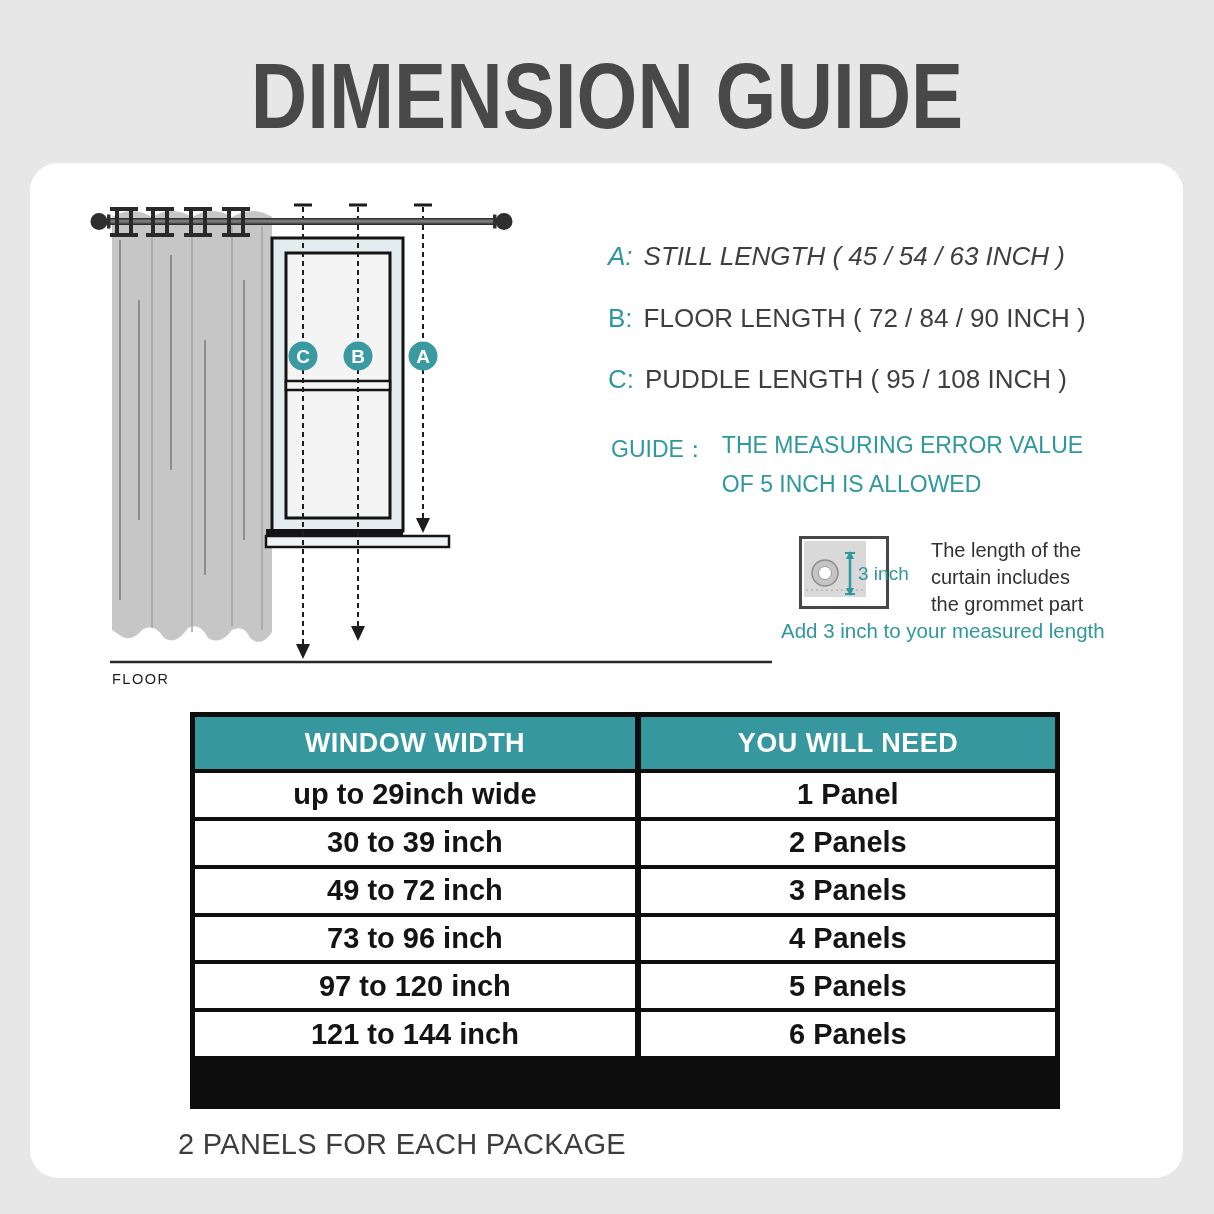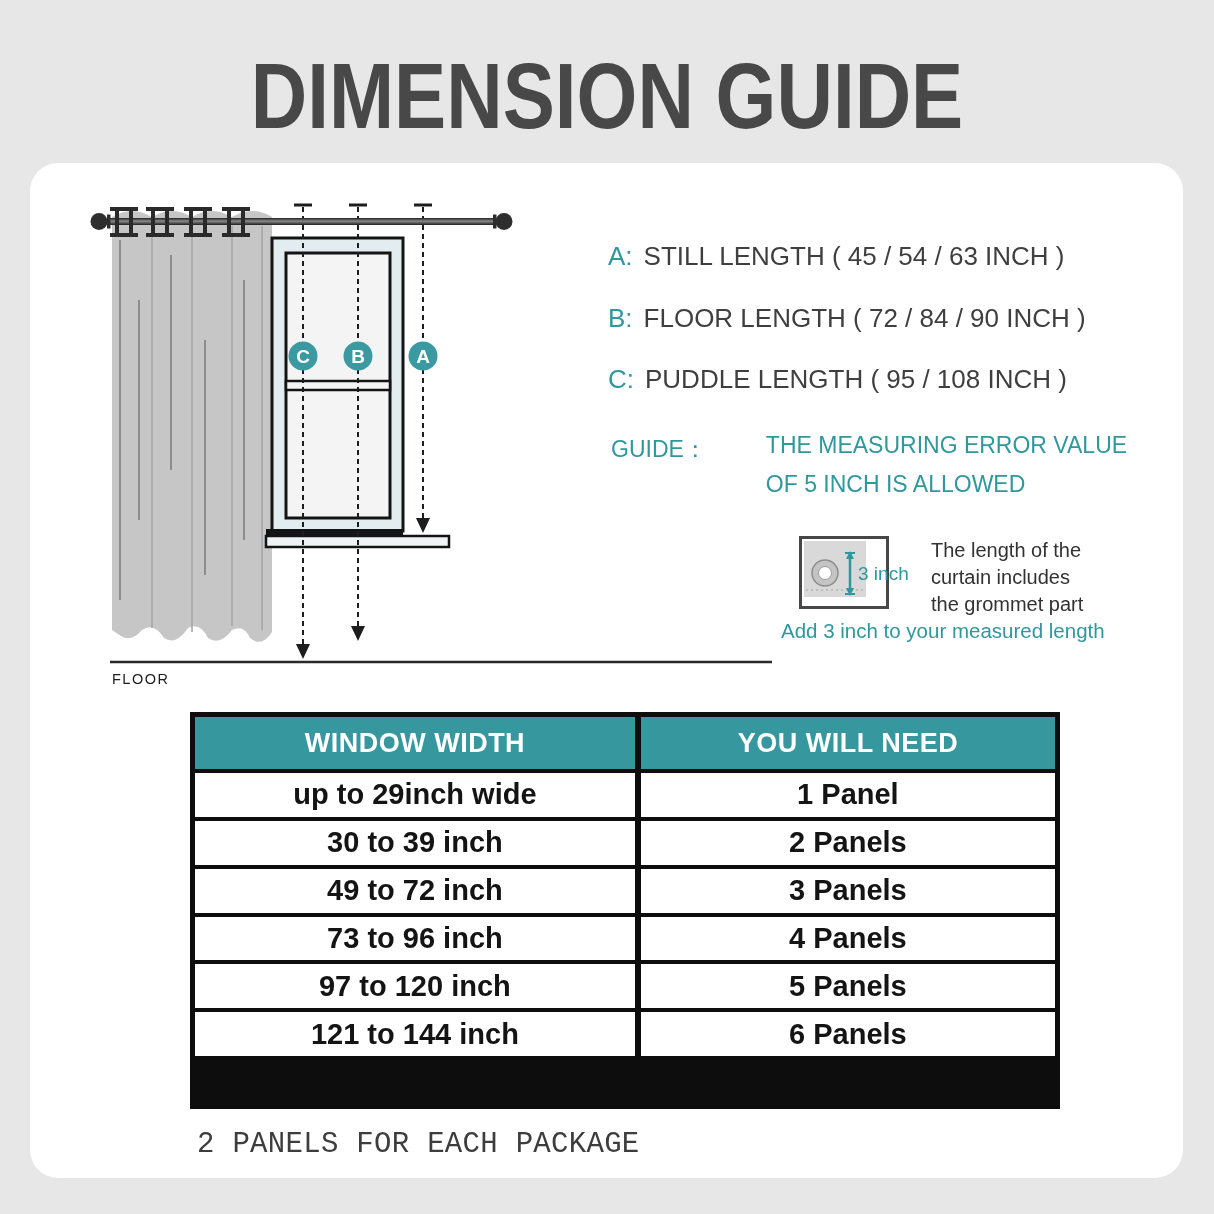--- a/index.html
+++ b/index.html
@@ -32,30 +32,30 @@
   }
 
   .illustration{position:absolute;left:60px;top:180px;}
 
   
   .spec{
     position:absolute;left:608px;
     font-size:26px;color:var(--dark);white-space:nowrap;
   }
   .spec .key{color:var(--teal);margin-right:11px;}
-  .spec-a{top:241px;}
+  .spec-a{top:241px;font-style:italic;}
   .spec-b{top:303px;}
   .spec-c{top:364px;}
 
   .note{
     position:absolute;left:611px;top:434px;
     display:flex;gap:15px;
     color:var(--teal);font-size:23px;white-space:nowrap;
   }
-  .note .note-lines div{line-height:23px;margin-left:44px;}
+  .note .note-lines div{line-height:23px;}
   .note .note-line2{margin-top:16px;}
 
   .grommet-svg{position:absolute;left:795px;top:530px;overflow:visible;}
   .grommet-desc{
     position:absolute;left:931px;top:537px;
     font-size:20px;color:#323232;line-height:27px;white-space:nowrap;
   }
   .grommet-tip{
     position:absolute;left:781px;top:619px;
     font-size:20.5px;color:var(--teal);white-space:nowrap;
@@ -73,22 +73,22 @@
   .panels-table .cell{
     background:#ffffff;display:flex;align-items:center;justify-content:center;
     font-size:29px;font-weight:700;color:#141414;white-space:nowrap;
   }
   .panels-table .head{
     background:var(--header-teal);color:#ffffff;
     font-size:27px;font-weight:bold;letter-spacing:0.5px;
   }
 
   .footer-note{
-    position:absolute;left:197px;top:1128px;
-    font-size:29px;font-weight:500;color:#3d3d3d;letter-spacing:0.3px;white-space:nowrap;font-family:Liberation Mono, monospace;
+    position:absolute;left:178px;top:1128px;
+    font-size:29px;font-weight:500;color:#3d3d3d;letter-spacing:0.3px;white-space:nowrap;
   }
 </style>
 </head>
 <body>
 
 <div class="page">
 
   <div class="title">DIMENSION GUIDE</div>
 
   <div class="panel"></div>

